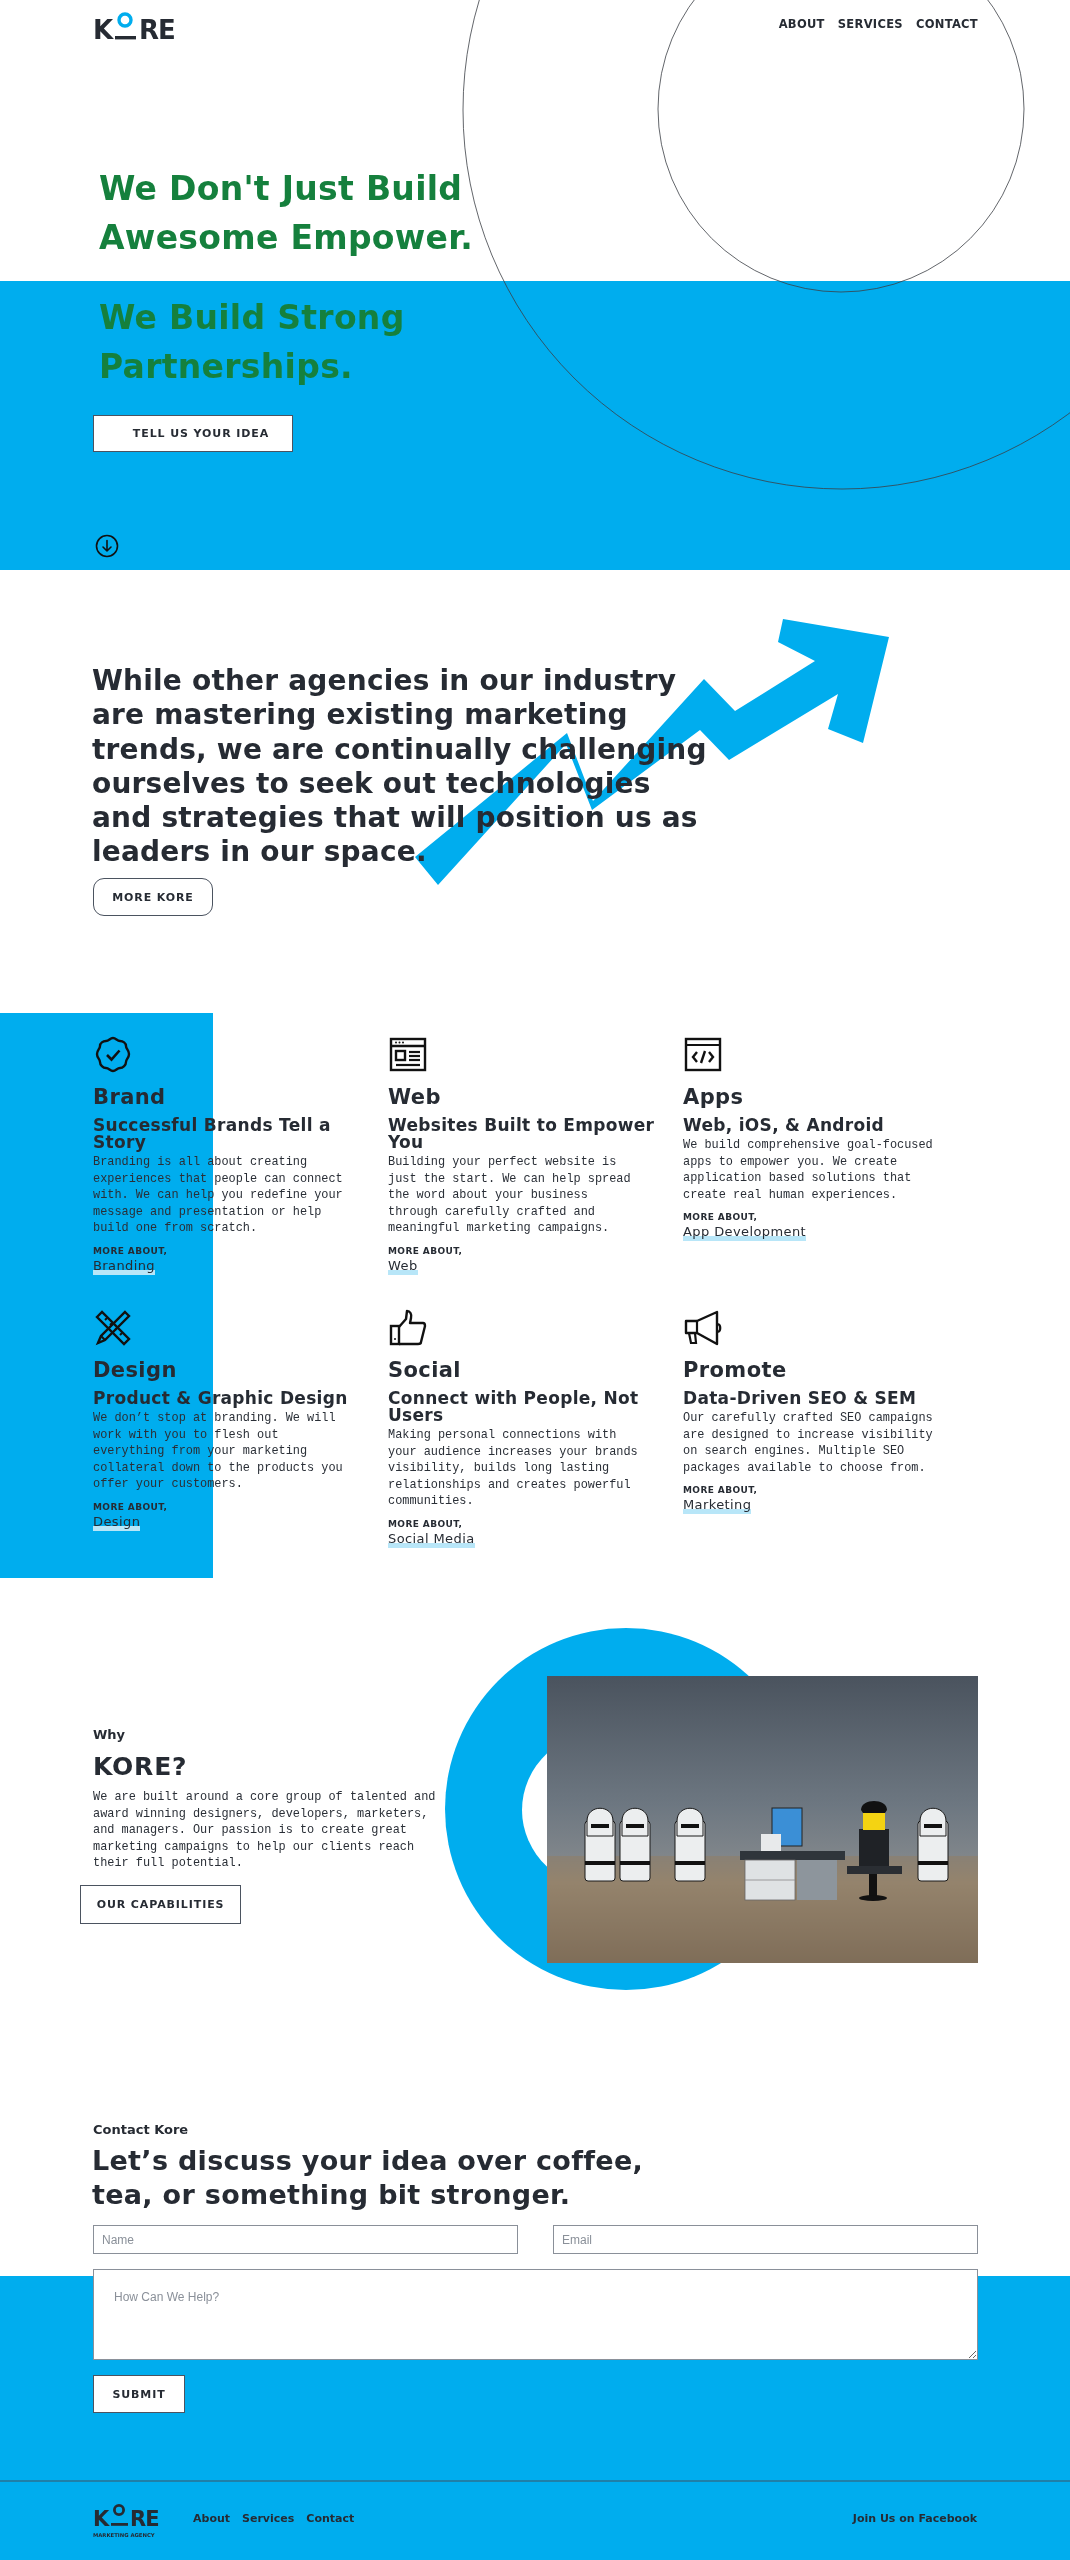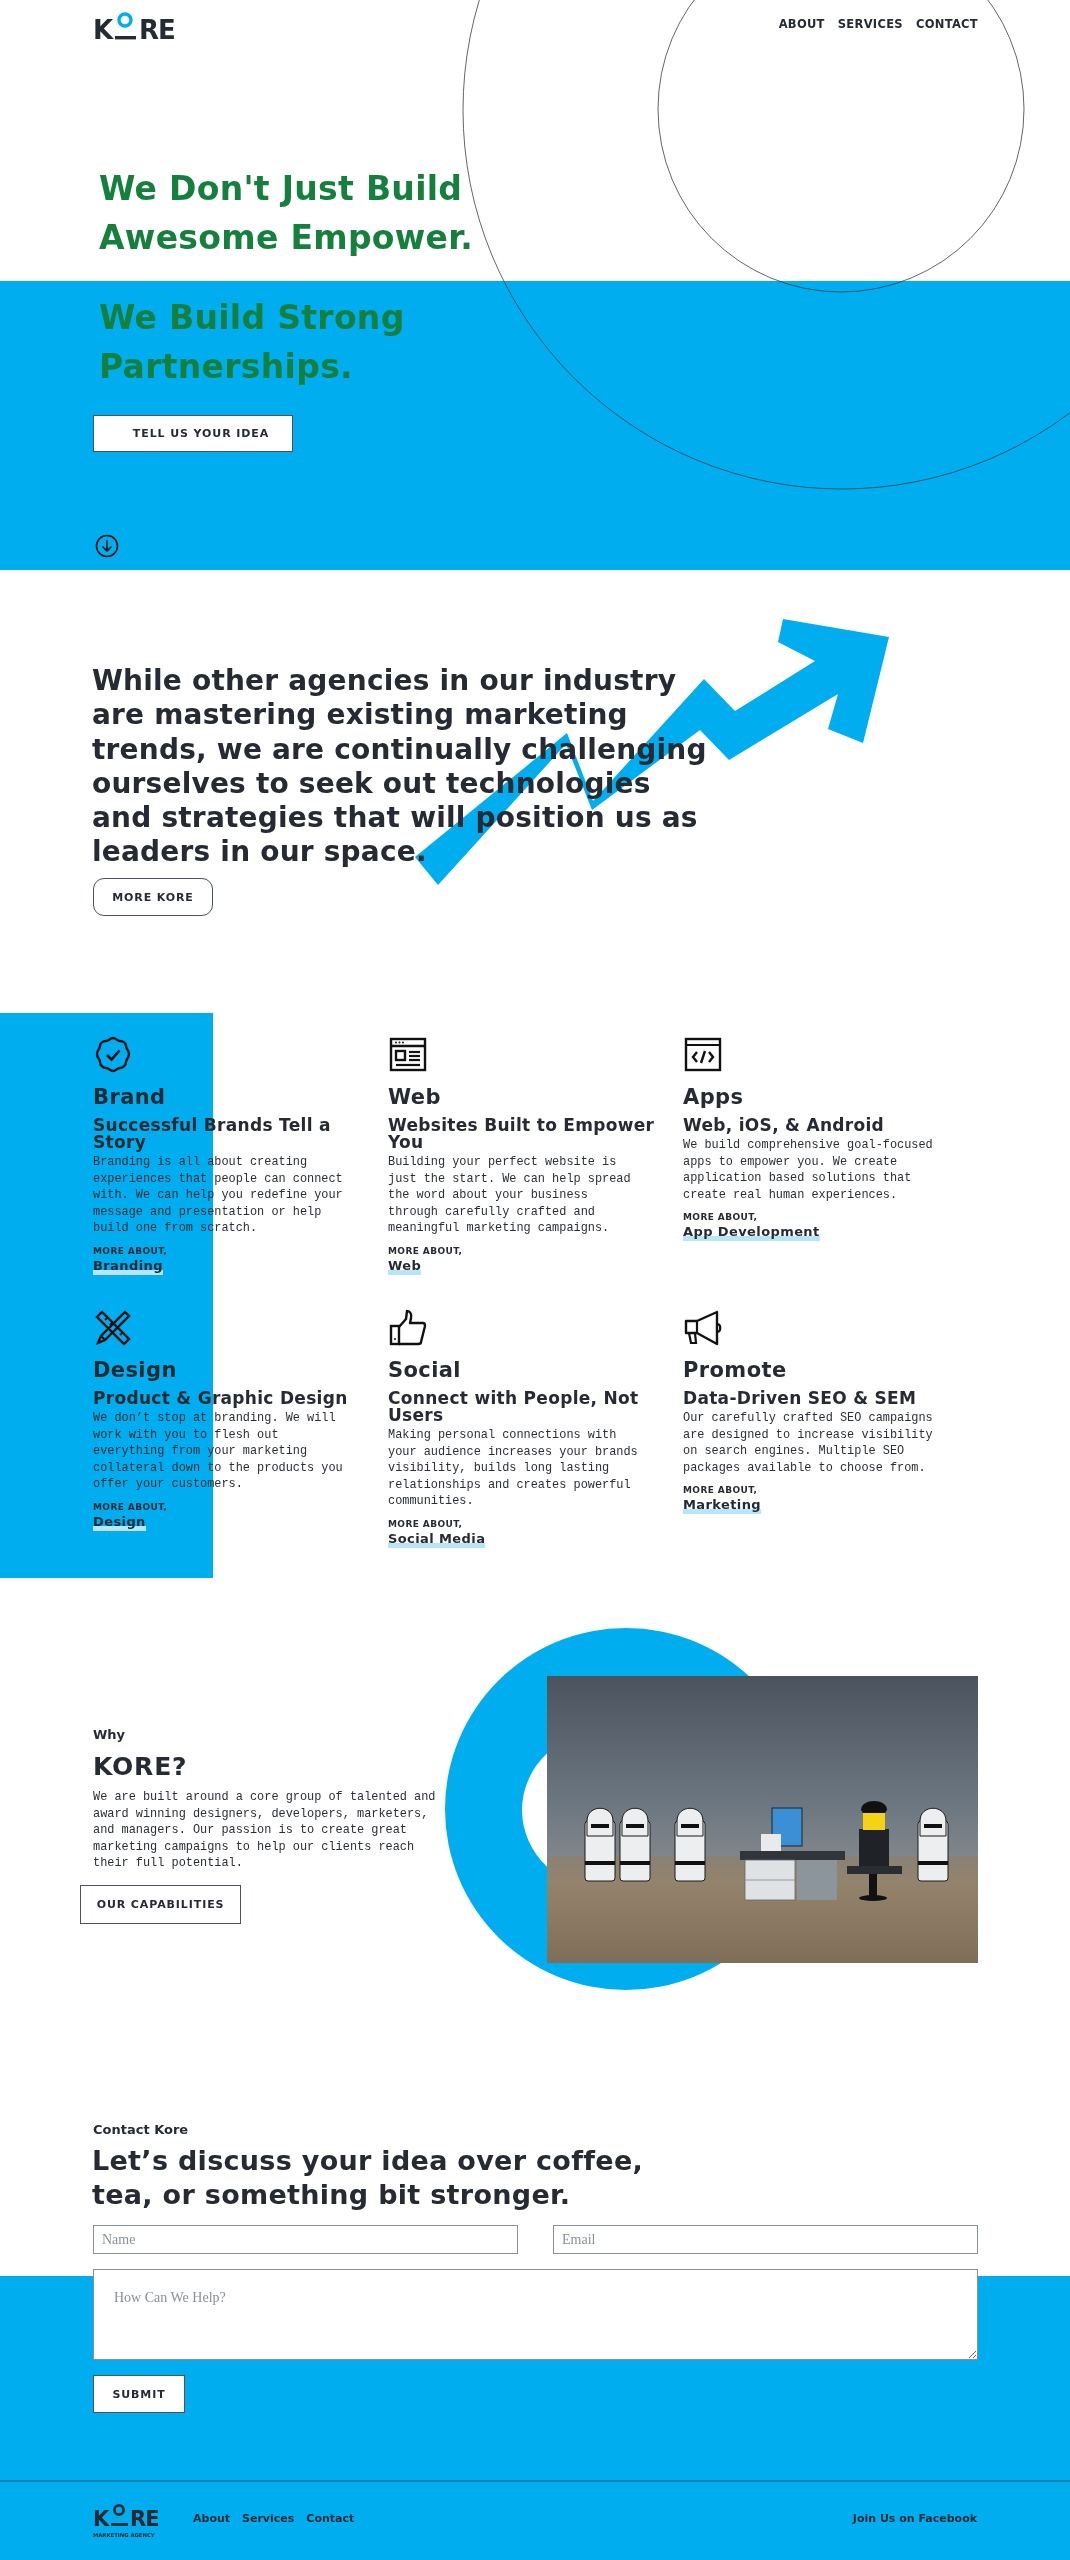--- a/index.html
+++ b/index.html
@@ -27,35 +27,35 @@
   .statement { left: 92px; top: 664px; width: 620px; font-size: 28px; line-height: 34.3px; font-weight: bold; color: #262b33; letter-spacing: 0.2px; }
 
   
   .svc-panel { left: 0; top: 1013px; width: 213px; height: 565px; }
   .svc { position: absolute; width: 270px; }
   .svc .icon { width: 40px; height: 40px; display: block; }
   .svc .title { margin-top: 9px; font-size: 21px; font-weight: bold; letter-spacing: 0.4px; color: #262b33; line-height: 26px; }
   .svc .sub { margin-top: 7px; font-size: 17px; font-weight: bold; letter-spacing: 0.3px; line-height: 17px; color: #262b33; }
   .svc .desc { margin-top: 3px; font-size: 11.9px; line-height: 16.6px; color: #2a2f37; white-space: pre-line; }
   .svc .more { margin-top: 9px; font-size: 9px; font-weight: bold; letter-spacing: 0.4px; }
-  .svc .link { display: inline-block; margin-top: 0px; font-size: 13px; font-weight: bold; letter-spacing: 0.4px; color: #262b33; text-decoration: none; background: linear-gradient(to top, #b8e6f8 0, #b8e6f8 5px, transparent 5px); cursor: pointer; line-height: 16px; padding-bottom: 1px; }
+  .svc .link { display: inline-block; margin-top: 0px; font-size: 13px; font-weight: normal; letter-spacing: 0.4px; color: #262b33; text-decoration: none; background: linear-gradient(to top, #b8e6f8 0, #b8e6f8 5px, transparent 5px); cursor: pointer; line-height: 16px; padding-bottom: 1px; }
 
   
   .ring { left: 445px; top: 1628px; width: 362px; height: 362px; border-radius: 50%; background: #00adee; }
   .ring-hole { left: 522px; top: 1730px; width: 170px; height: 160px; border-radius: 50%; background: #fff; }
   .photo { left: 547px; top: 1676px; width: 431px; height: 287px; overflow: hidden; background: linear-gradient(180deg, #4a535e 0%, #6d7781 45%, #7f858a 62%, #9a8a74 72%, #6b5a48 100%); }
   .why-small { left: 93px; top: 1727px; font-size: 13px; font-weight: bold; }
   .why-big { left: 93px; top: 1752px; font-size: 25px; font-weight: bold; letter-spacing: 0.8px; }
   .why-desc { left: 93px; top: 1789px; width: 360px; font-size: 11.9px; line-height: 16.6px; color: #2a2f37; white-space: pre-line; }
 
   
   .band2 { left: 0; top: 2276px; width: 1070px; height: 284px; }
   .contact-label { left: 93px; top: 2122px; font-size: 13px; font-weight: bold; }
   .contact-h { left: 92px; top: 2144px; width: 600px; font-size: 27px; line-height: 34px; font-weight: bold; letter-spacing: 0.3px; }
-  .field { background: #fff; border: 1.5px solid #8a9099; font-size: 14px; color: #b91c1c; padding: 0 8px; font-family: Liberation Serif, serif; outline: none; }
+  .field { background: #fff; border: 1.5px solid #8a9099; font-size: 12px; color: #b91c1c; padding: 0 8px; font-family: Liberation Sans, sans-serif; outline: none; }
   .field::placeholder { color: #8a9099; }
   textarea.field { padding: 20px; resize: both; }
   .footer-rule { left: 0; top: 2480px; width: 1070px; height: 2px; background: #1f7fa8; }
   .foot-nav { left: 193px; top: 2512px; display: flex; gap: 12px; font-size: 11px; font-weight: bold; }
   .foot-nav a, .fb { color: #262b33; text-decoration: none; cursor: pointer; }
   .fb { right: 93px; top: 2512px; font-size: 11px; font-weight: bold; }
   .foot-logo { left: 93px; top: 2502px; width: 76px; height: 38px; }
 </style>
 </head>
 <body>

